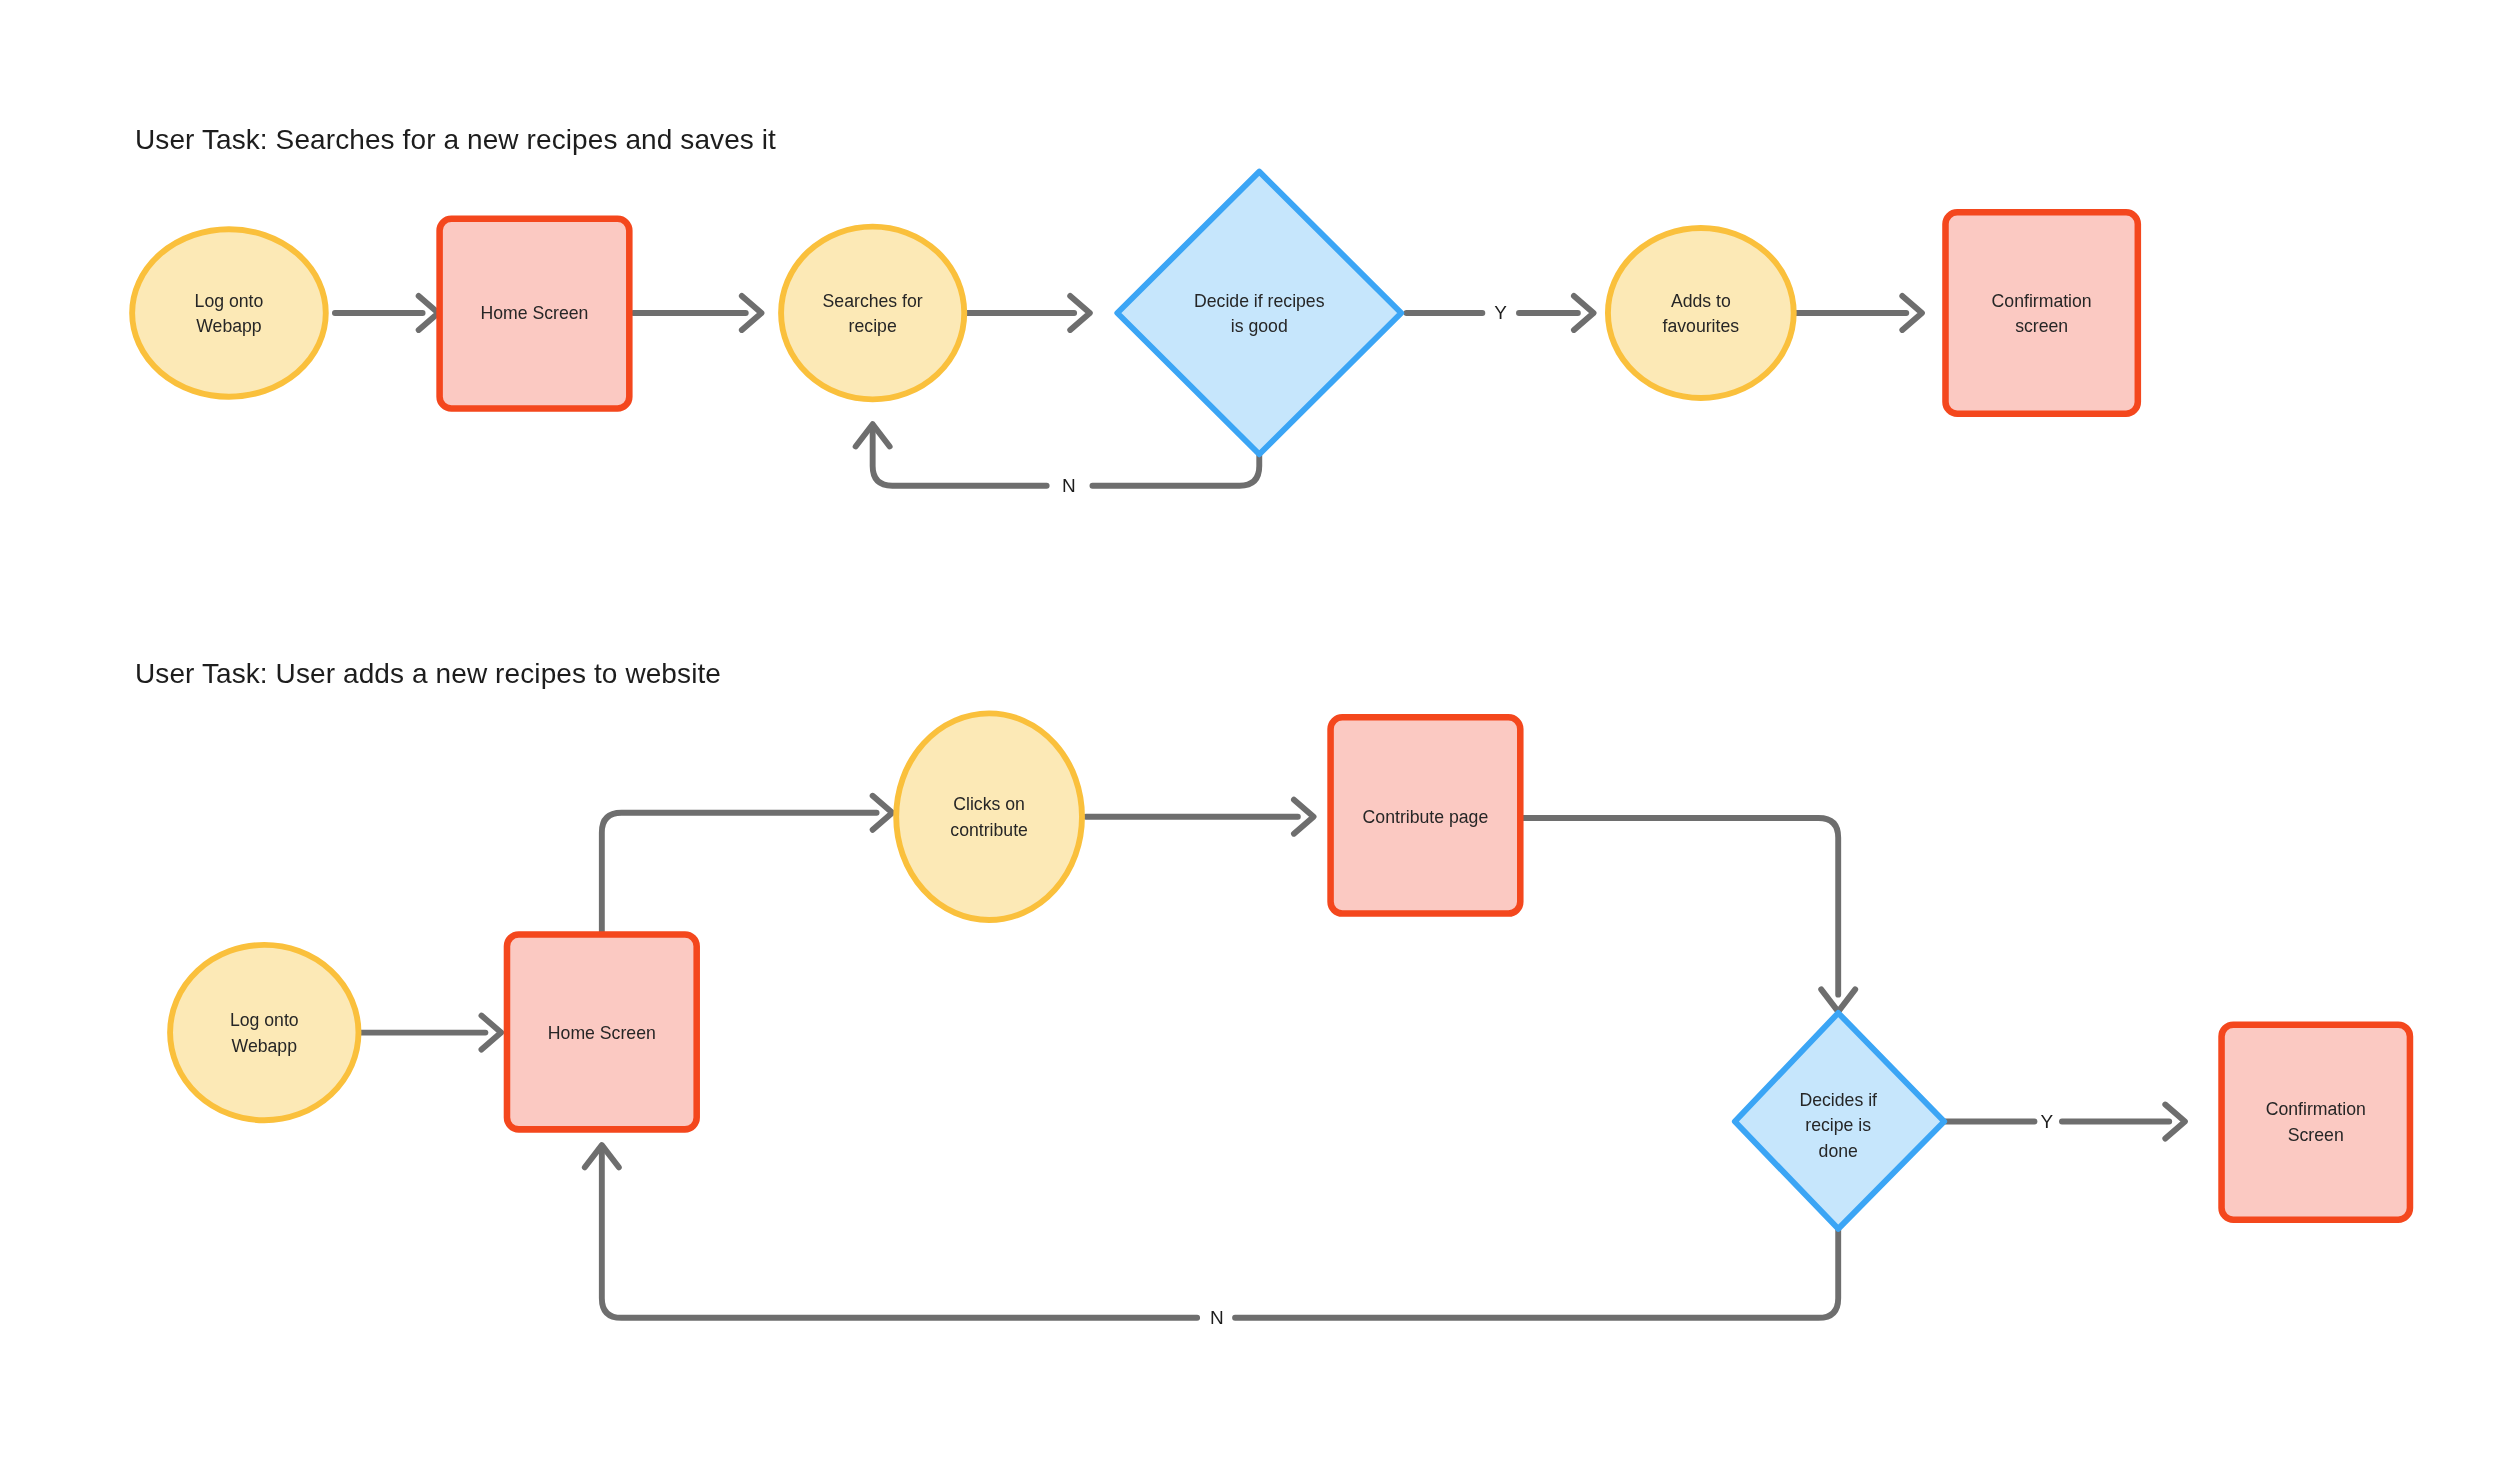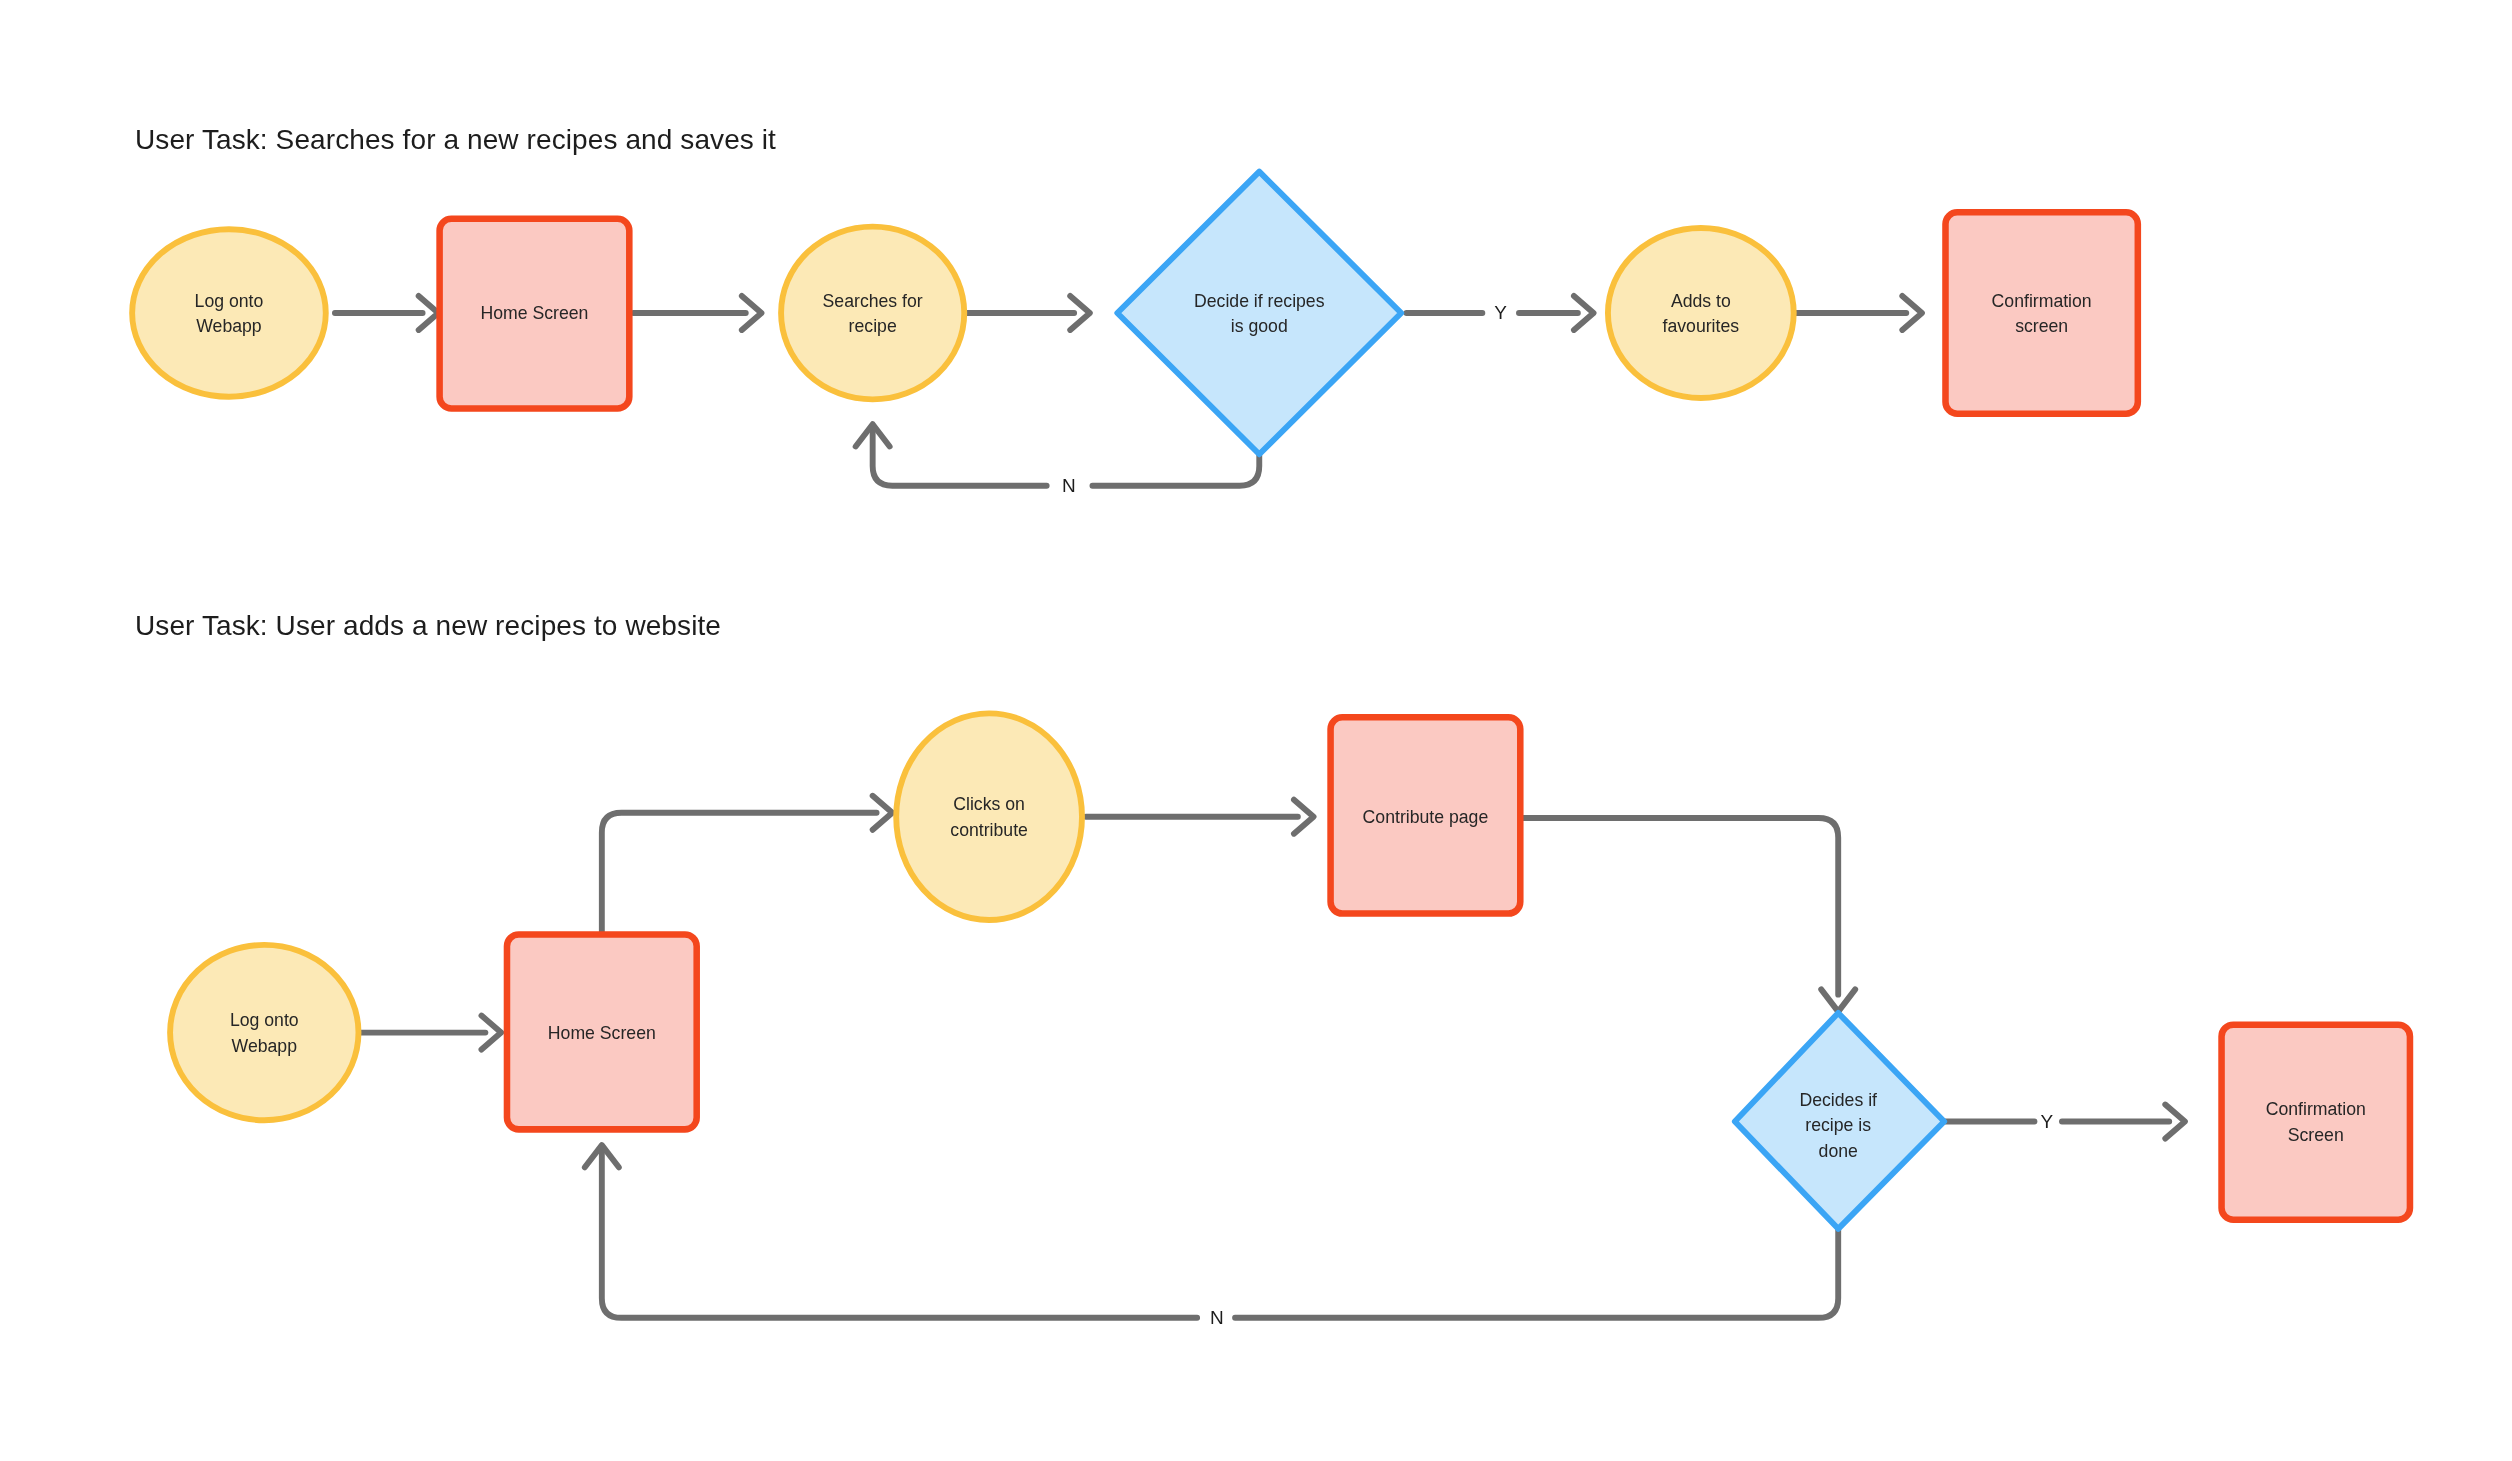--- a/index.html
+++ b/index.html
@@ -79,21 +79,21 @@
     stroke-linejoin: round;
   }
 </style>
 </head>
 <body>
 
 <div id="canvas">
 
   <div class="section-title" style="left:135px; top:124px;">User Task: Searches for a new recipes and saves it</div>
 
-  <div class="section-title" style="left:135px; top:610px;">User Task: User adds a new recipes to website</div>
+  <div class="section-title" style="left:135px; top:658px;">User Task: User adds a new recipes to website</div>
 
   <svg class="flow" viewBox="0 0 3840 2234">
 
     <g>
 
       <g>
         <path class="edge-line" d="M 512 478 L 646 478"></path>
         <path class="arrow-head" d="M 640 452 L 670 478 L 640 504"></path>
       </g>
 

